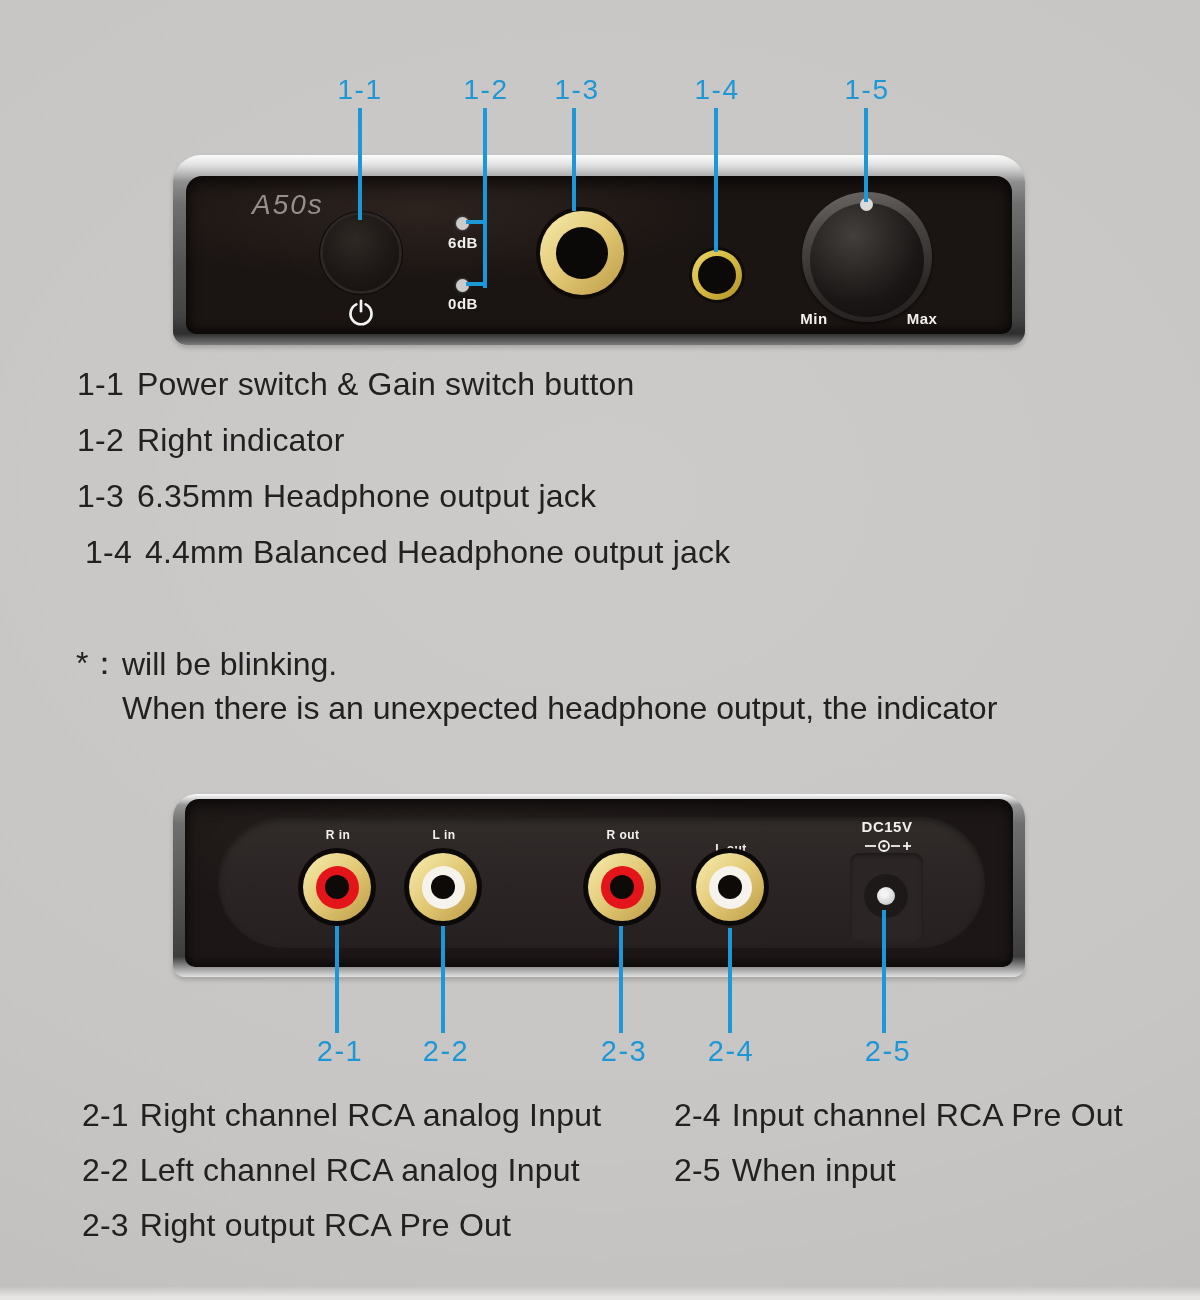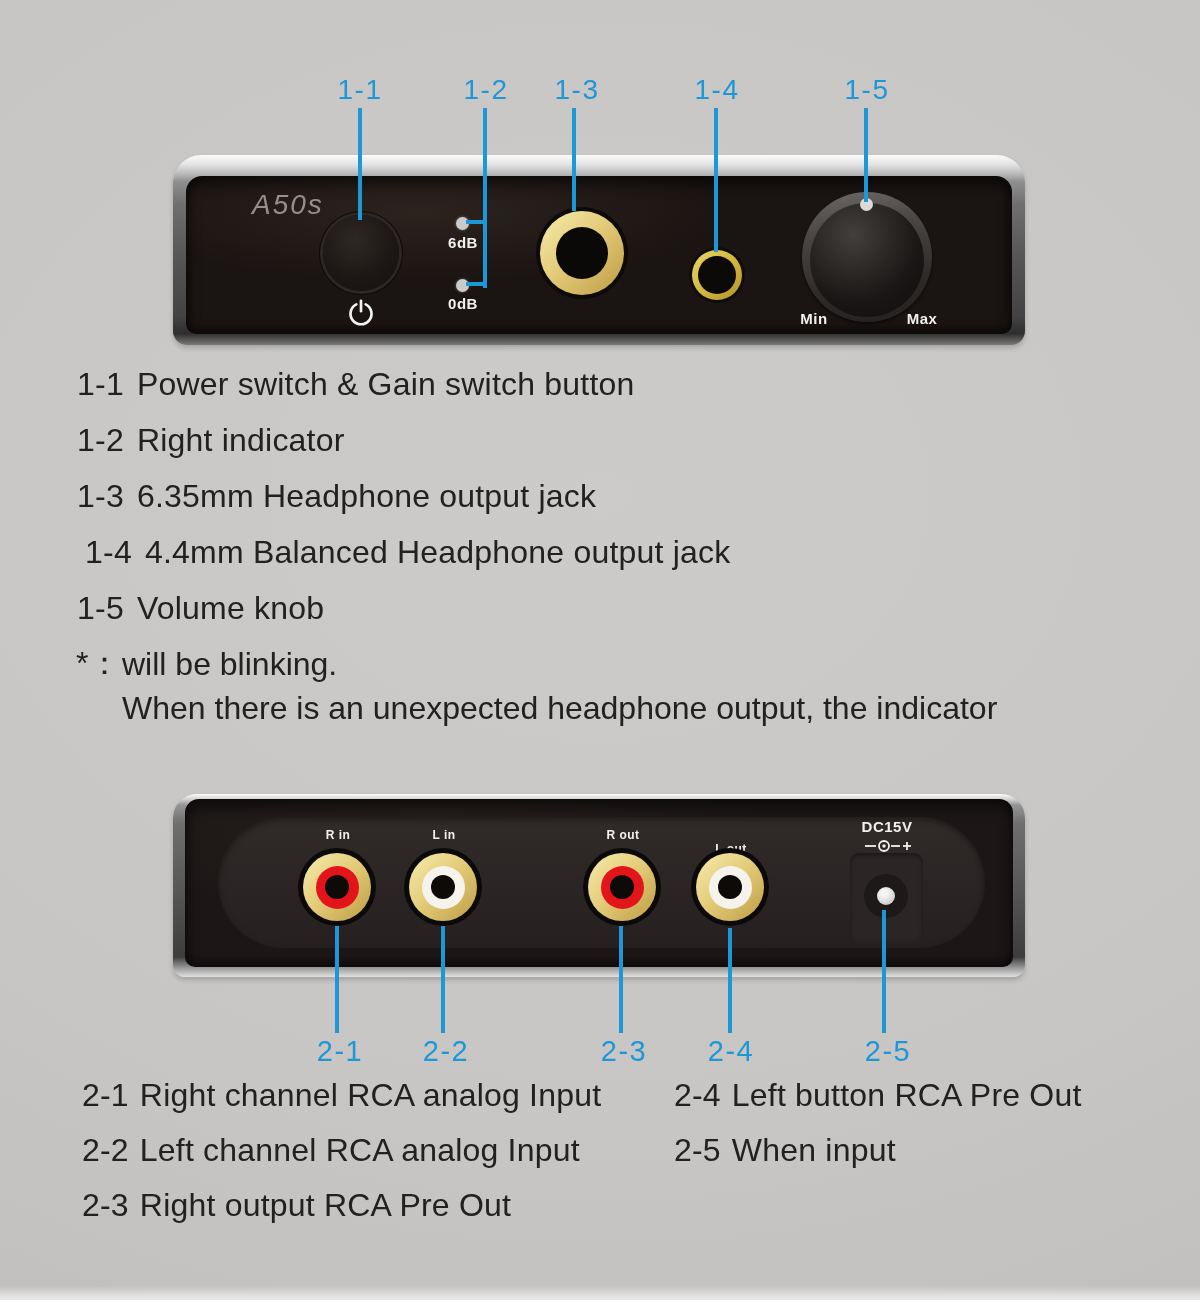--- a/index.html
+++ b/index.html
@@ -48,21 +48,21 @@
   }
   .plabel{
     position:absolute;transform:translateX(-50%);
     color:#f2f1ef;font-weight:bold;font-size:15px;letter-spacing:0.5px;white-space:nowrap;
   }
   .plabel.sm{font-size:12px;}
   .ring{display:flex;align-items:center;justify-content:center;border-radius:50%;}
   .led{position:absolute;width:13px;height:13px;border-radius:50%;background:#cbcbcb;box-shadow:0 0 3px rgba(255,255,255,0.35);}
   .li{position:absolute;font-size:32px;letter-spacing:0.2px;white-space:nowrap;text-align:center;}
   .li .num{display:inline-block;width:73px;}
-  .li2{position:absolute;font-size:32px;letter-spacing:0.2px;white-space:nowrap;}
+  .li2{position:absolute;font-size:32px;letter-spacing:0.2px;white-space:nowrap;margin-top:20px;}
   .li2 .num{margin-right:11px;}
   .note{position:absolute;display:flex;font-size:32px;}
   .note .mark{width:46px;}
   .note .nl{line-height:44px;white-space:nowrap;}
   .bottom-strip{position:absolute;left:0;top:1286px;width:1200px;height:14px;
     background:linear-gradient(180deg, rgba(230,229,227,0) 0%, #e6e5e3 80%);}
 </style>
 </head>
 <body>
 
@@ -126,23 +126,20 @@
     <span class="num">1-1</span><span>Power switch &amp; Gain switch button</span>
   </div>
   <div class="li" style="left:64px;top:422px">
     <span class="num">1-2</span><span>Right indicator</span>
   </div>
   <div class="li" style="left:64px;top:478px">
     <span class="num">1-3</span><span>6.35mm Headphone output jack</span>
   </div>
   <div class="li" style="left:72px;top:534px">
     <span class="num">1-4</span><span>4.4mm Balanced Headphone output jack</span>
-  </div>
-  <div class="li" style="left:64px;top:590px">
-    <span class="num">1-5</span><span>Volume knob</span>
   </div>
 
   <div class="note" style="left:76px;top:642px">
     <span class="mark">*：</span>
     <span>
       <div class="nl">will be blinking.</div>
       <div class="nl">When there is an unexpected headphone output, the indicator</div>
     </span>
   </div>
 
@@ -212,20 +209,20 @@
   <div class="li2" style="left:82px;top:1077px">
     <span class="num">2-1</span><span>Right channel RCA analog Input</span>
   </div>
   <div class="li2" style="left:82px;top:1132px">
     <span class="num">2-2</span><span>Left channel RCA analog Input</span>
   </div>
   <div class="li2" style="left:82px;top:1187px">
     <span class="num">2-3</span><span>Right output RCA Pre Out</span>
   </div>
   <div class="li2" style="left:674px;top:1077px">
-    <span class="num">2-4</span><span>Left button RCA Pre Out</span>
+    <span class="num">2-4</span><span>Input channel RCA Pre Out</span>
   </div>
   <div class="li2" style="left:674px;top:1132px">
     <span class="num">2-5</span><span>When input</span>
   </div>
 
   <div class="bottom-strip"></div>
 </div>
 
 </body></html>

